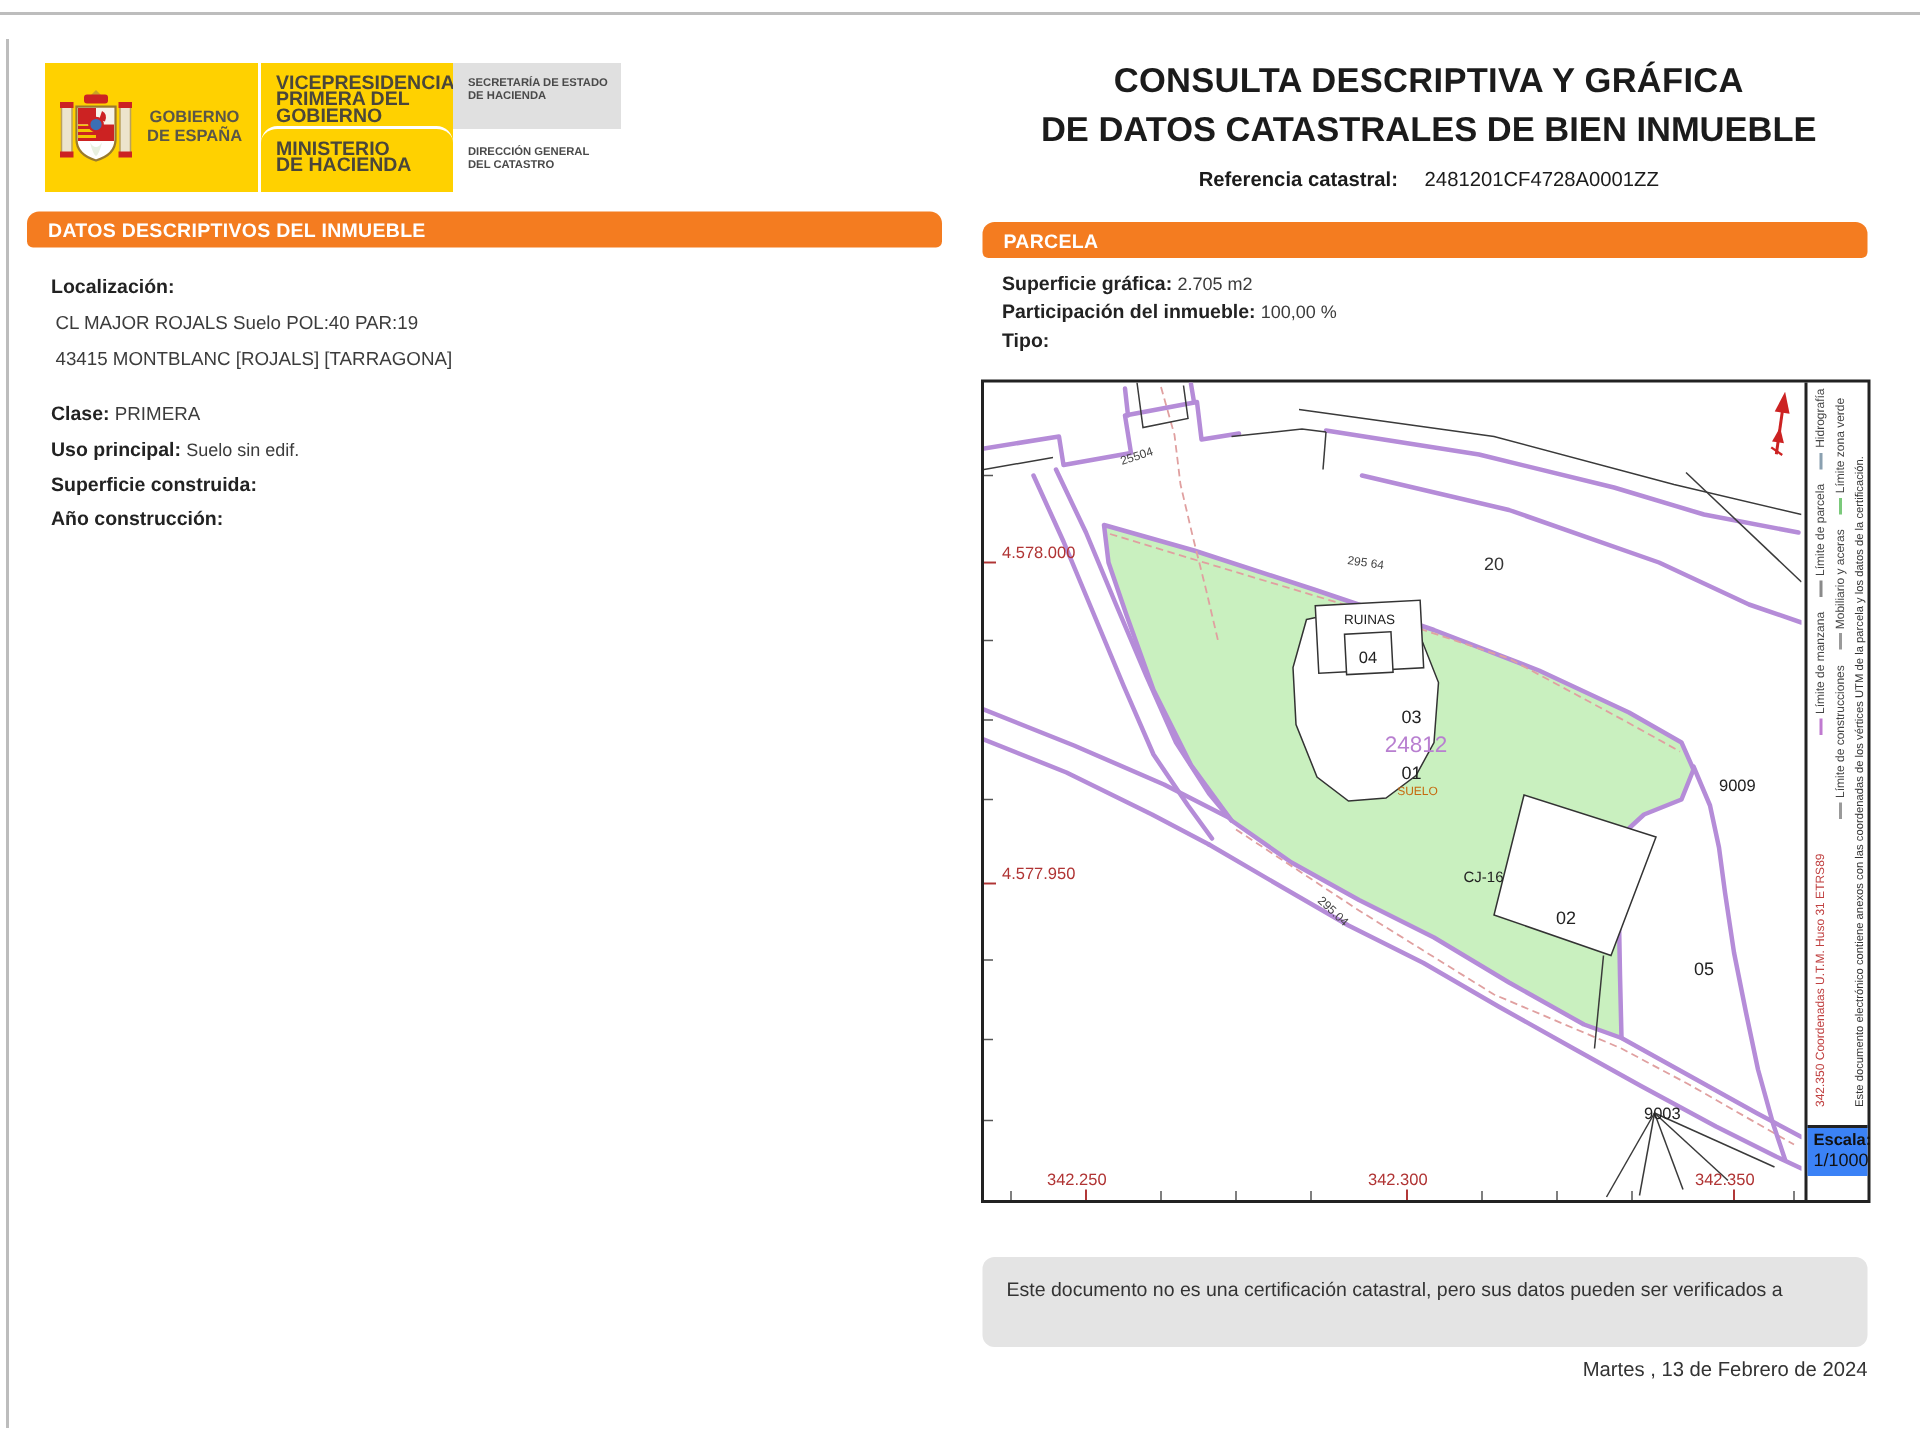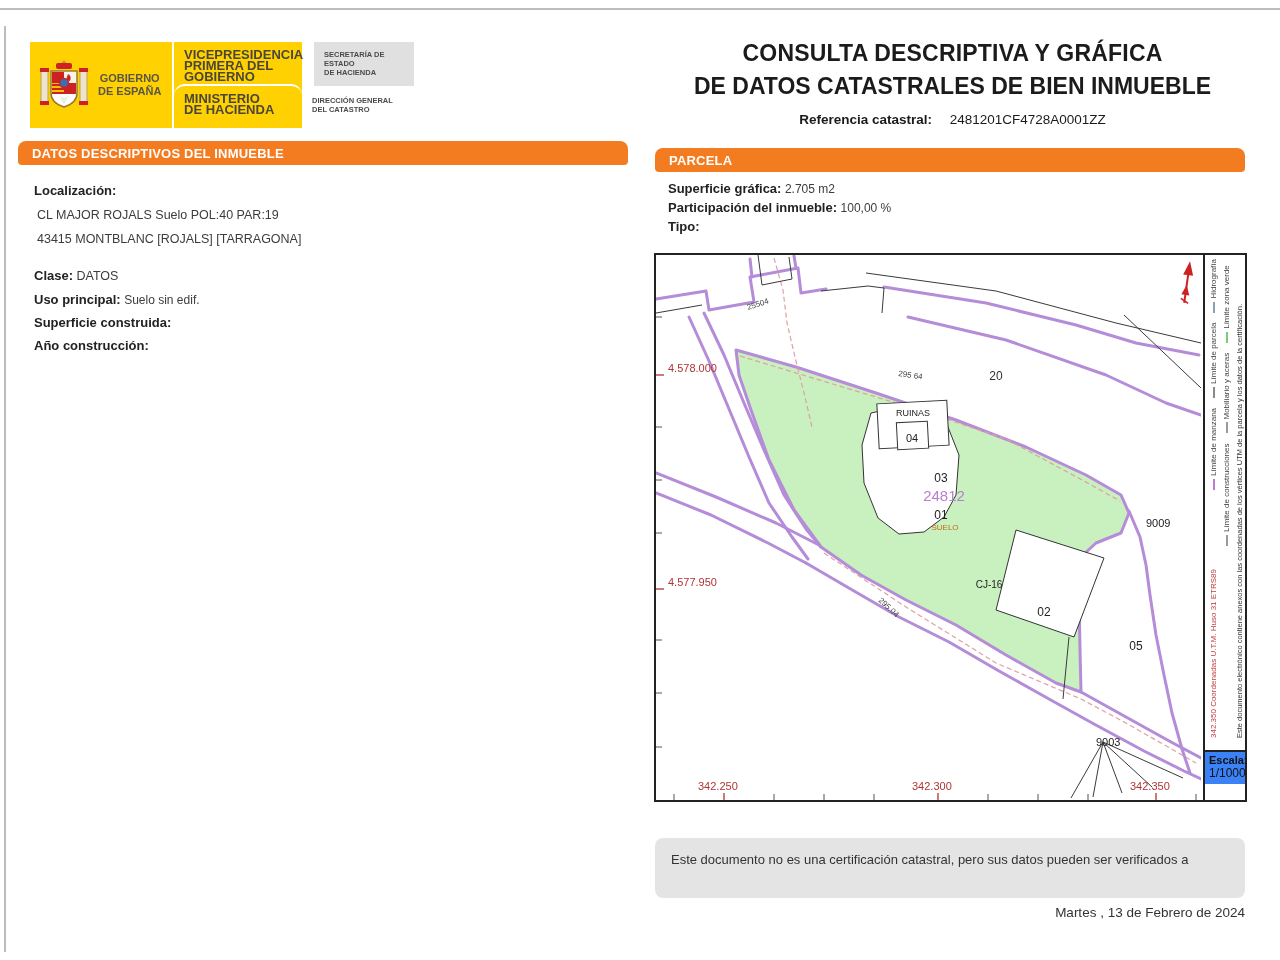--- a/index.html
+++ b/index.html
@@ -11,21 +11,21 @@
   .frame-left { position:absolute; left:4px; top:26px; height:926px; border-left:2px solid #bdbdbd; }
 
   
   .logo { position:absolute; left:30px; top:42px; width:384px; height:86px; display:flex; }
   .logo-cell1 { width:142px; background:var(--yellow); display:flex; align-items:center; padding-left:8px;text-align:center; }
   .gob-text { margin-left:8px; font-size:11px; font-weight:bold; color:#5a5648; line-height:13px; }
   .logo-cell2 { width:130px; background:var(--yellow); border-left:2px solid #fff; display:flex; flex-direction:column; }
   .logo-cell2 > div { flex:1; padding:7px 0 0 10px; font-size:13px; font-weight:bold; color:#4a463a; line-height:11px;border-radius:11px; }
   .logo-cell2 > div + div { border-top:2px solid #fff; }
   .logo-cell3 { width:112px; display:flex; flex-direction:column; }
-  .logo-cell3 .gray { height:44px; background:#e0e0e0; padding:8px 0 0 10px; font-size:7.5px; font-weight:bold; color:#4a4a4a; line-height:9px;margin-left:12px; }
+  .logo-cell3 .gray { height:44px; background:#e0e0e0; padding:8px 0 0 10px; font-size:7.5px; font-weight:bold; color:#4a4a4a; line-height:9px; }
   .logo-cell3 .white { flex:1; padding:10px 0 0 10px; font-size:7.5px; font-weight:bold; color:#4a4a4a; line-height:9px; }
 
   
   .title-block { position:absolute; left:660px; top:40px; width:585px; text-align:center; color:#1b1b1b; }
   .title-l1 { font-size:23px; font-weight:bold; letter-spacing:.2px; }
   .title-l2 { font-size:23px; font-weight:bold; margin-top:6px; }
   .ref-line { margin-top:12px; font-size:13.5px; }
   .ref-line .lab { font-weight:bold; }
   .ref-line .val { margin-left:14px; }
 
@@ -119,21 +119,21 @@
       <span class="lab">Referencia catastral:</span>
       <span class="val">2481201CF4728A0001ZZ</span>
     </div>
   </div>
 
   <div class="obar" style="left:18px; top:141px; width:610px;">DATOS DESCRIPTIVOS DEL INMUEBLE</div>
 
   <div class="field" style="left:34px; top:183px;"><b>Localización:</b></div>
   <div class="field" style="left:37px; top:208px;">CL MAJOR ROJALS  Suelo POL:40 PAR:19</div>
   <div class="field" style="left:37px; top:232px;">43415 MONTBLANC [ROJALS] [TARRAGONA]</div>
-  <div class="field" style="left:34px; top:268px;"><b>Clase:</b> <span>DATOS</span></div>
+  <div class="field" style="left:34px; top:268px;"><b>Clase:</b> <span>PRIMERA</span></div>
   <div class="field" style="left:34px; top:292px;"><b>Uso principal:</b> <span style="font-size:12px">Suelo sin edif.</span></div>
   <div class="field" style="left:34px; top:315px;"><b>Superficie construida:</b> <span></span></div>
   <div class="field" style="left:34px; top:338px;"><b>Año construcción:</b> <span></span></div>
 
   <div class="obar" style="left:655px; top:148px; width:590px;">PARCELA</div>
 
   <div class="field" style="left:668px; top:181px;"><b>Superficie gráfica:</b> <span style="font-size:12px">2.705 m2</span></div>
   <div class="field" style="left:668px; top:200px;"><b>Participación del inmueble:</b> <span style="font-size:12px">100,00 %</span></div>
   <div class="field" style="left:668px; top:219px;"><b>Tipo:</b> <span></span></div>
 

